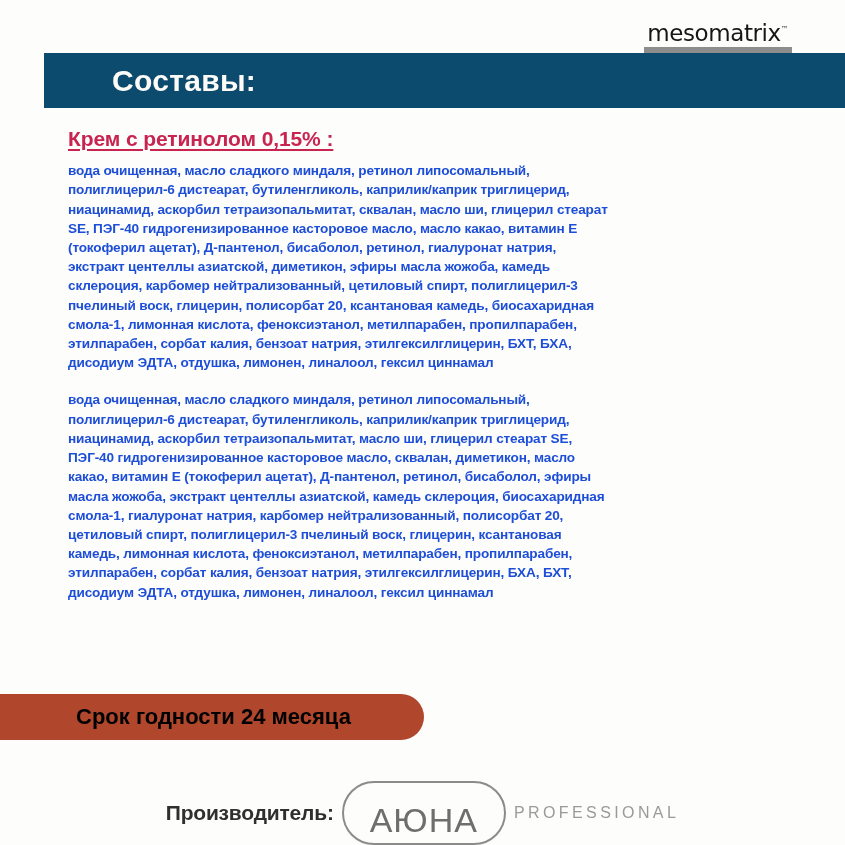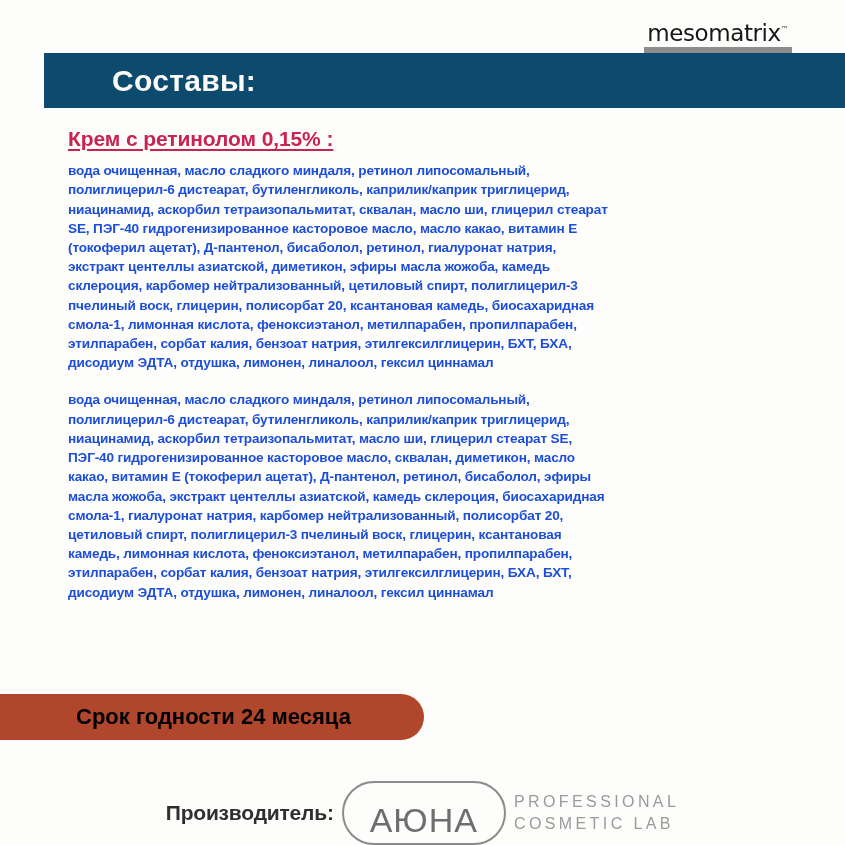--- a/index.html
+++ b/index.html
@@ -209,15 +209,14 @@
   <div class="shelf-pill-text">Срок годности 24 месяца</div>
 </div>
 
 <div class="footer">
   <div class="footer-label">Производитель:</div>
   <div class="ayuna-logo">
     <span class="ayuna-text">АЮНА</span>
   </div>
   <div class="ayuna-tagline">
     <div>PROFESSIONAL</div>
-    <div>COSMETIC LAB</div>
   </div>
 </div>
 
 </body></html>

